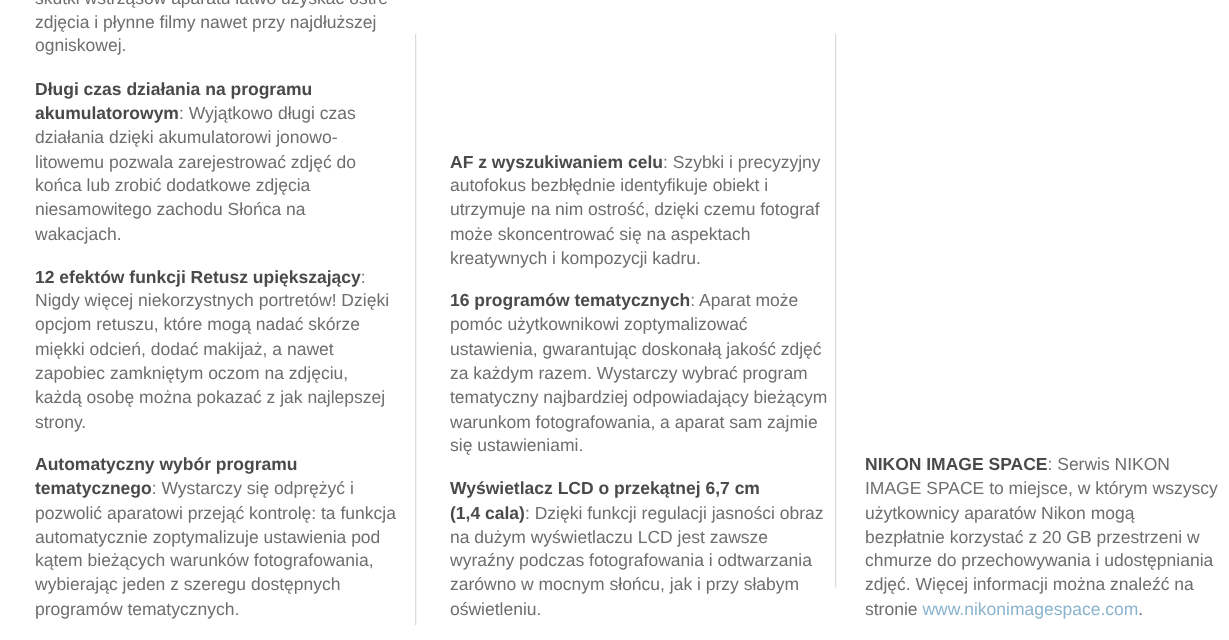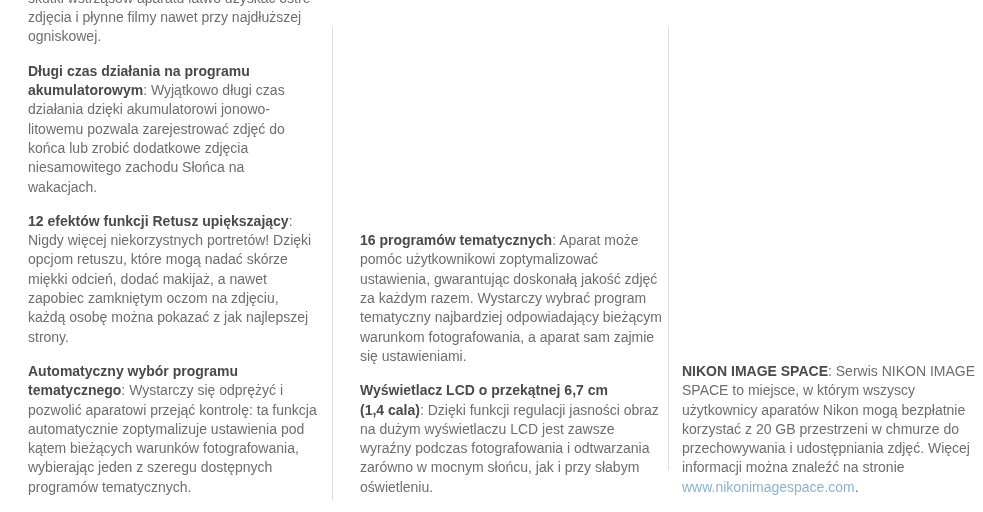--- a/index.html
+++ b/index.html
@@ -29,21 +29,21 @@
     padding-left: 28px;
     padding-right: 15px;
   }
   .col-2 {
     width: 336px;
     padding-left: 28px;
     padding-right: 5px;
   }
   .col-3 {
     width: 315px;
-    padding-left: 14px;
+    padding-left: 24px;
     padding-right: 8px;
   }
   .divider {
     position: absolute;
     width: 1px;
     background: #dcdcdc;
   }
   .divider-1 {
     left: 332px;
     top: 27px;
@@ -87,20 +87,21 @@
     <p class="section"><span class="feature-title">Długi czas działania na programu
 akumulatorowym</span><span class="feature-sep">: </span><span class="feature-text">Wyjątkowo długi czas działania dzięki akumulatorowi jonowo-litowemu pozwala zarejestrować zdjęć do końca lub zrobić dodatkowe zdjęcia niesamowitego zachodu Słońca na wakacjach.</span></p>
 
     <p class="section"><span class="feature-title">12 efektów funkcji Retusz upiększający</span><span class="feature-sep">: </span><span class="feature-text">Nigdy więcej niekorzystnych portretów! Dzięki opcjom retuszu, które mogą nadać skórze miękki odcień, dodać makijaż, a nawet zapobiec zamkniętym oczom na zdjęciu, każdą osobę można pokazać z jak najlepszej strony.</span></p>
 
     <p class="section"><span class="feature-title">Automatyczny wybór programu
 tematycznego</span><span class="feature-sep">: </span><span class="feature-text">Wystarczy się odprężyć i pozwolić aparatowi przejąć kontrolę: ta funkcja automatycznie zoptymalizuje ustawienia pod kątem bieżących warunków fotografowania, wybierając jeden z szeregu dostępnych programów tematycznych.</span></p>
   </div>
 
   <div class="col col-2">
+    <p class="section"><span class="feature-title">AF z wyszukiwaniem celu</span><span class="feature-sep">: </span><span class="feature-text">Szybki i precyzyjny autofokus bezbłędnie identyfikuje obiekt i utrzymuje na nim ostrość, dzięki czemu fotograf może skoncentrować się na aspektach kreatywnych i kompozycji kadru.</span></p>
 
 
     <p class="section"><span class="feature-title">16 programów tematycznych</span><span class="feature-sep">: </span><span class="feature-text">Aparat może pomóc użytkownikowi zoptymalizować ustawienia, gwarantując doskonałą jakość zdjęć za każdym razem. Wystarczy wybrać program tematyczny najbardziej odpowiadający bieżącym warunkom fotografowania, a aparat sam zajmie się ustawieniami.</span></p>
 
     <p class="section"><span class="feature-title">Wyświetlacz LCD o przekątnej 6,7 cm
 (1,4 cala)</span><span class="feature-sep">: </span><span class="feature-text">Dzięki funkcji regulacji jasności obraz na dużym wyświetlaczu LCD jest zawsze wyraźny podczas fotografowania i odtwarzania zarówno w mocnym słońcu, jak i przy słabym oświetleniu.</span></p>
   </div>
 
   <div class="col col-3">
     <p class="section"><span class="feature-title">NIKON IMAGE SPACE</span><span class="feature-sep">: </span><span class="feature-text">Serwis NIKON IMAGE SPACE to miejsce, w którym wszyscy użytkownicy aparatów Nikon mogą bezpłatnie korzystać z 20 GB przestrzeni w chmurze do przechowywania i udostępniania zdjęć. Więcej informacji można znaleźć na stronie </span><a class="weblink">www.nikonimagespace.com</a><span class="feature-text">.</span></p>

